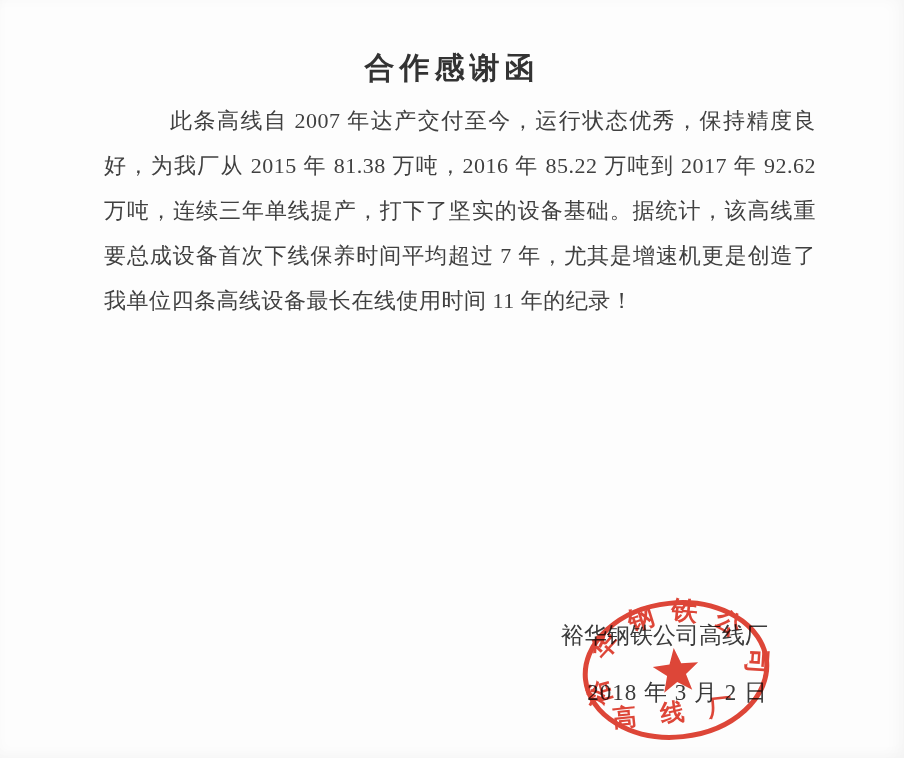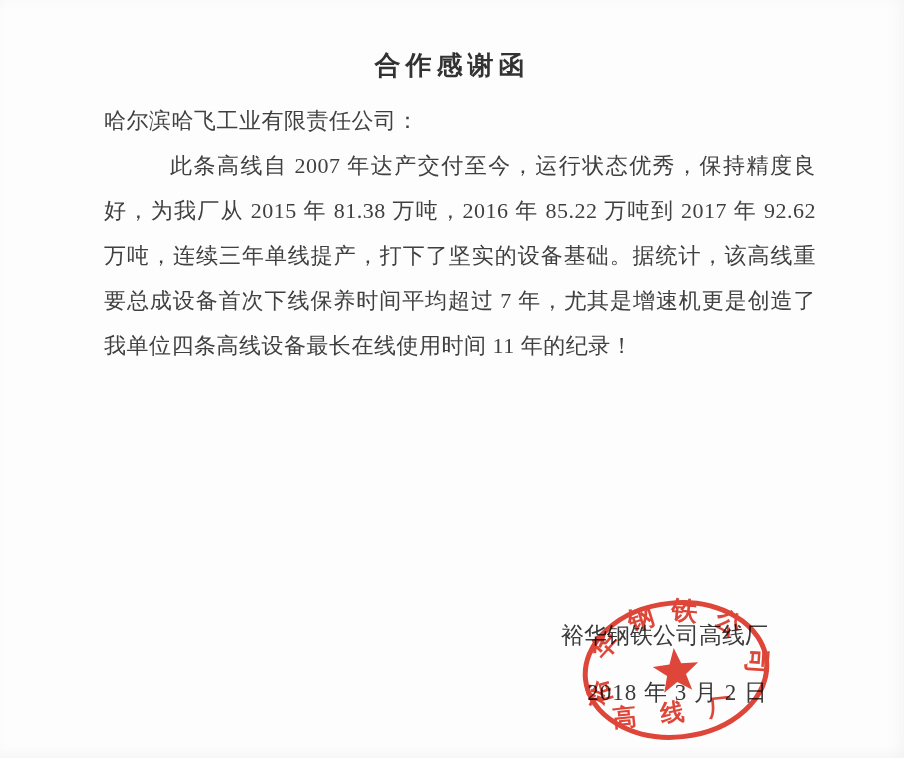--- a/index.html
+++ b/index.html
@@ -23,21 +23,21 @@
     pointer-events: none;
     box-shadow: inset -8px 0 14px rgba(0,0,0,0.025), inset 0 -6px 12px rgba(0,0,0,0.02);
   }
   .title {
     position: absolute;
     top: 48px;
     left: 0;
     width: 100%;
     margin: 0;
     text-align: center;
-    font-size: 26px;
+    font-size: 30px;
     font-weight: 700;
     letter-spacing: 5px;
     color: #333333;
   }
   .content {
     position: absolute;
     top: 98px;
     left: 104px;
     width: 712px;
     font-size: 22px;
@@ -72,21 +72,20 @@
   }
 </style>
 </head>
 <body>
 
 <div class="page">
 
   <h1 class="title">合作感谢函</h1>
 
   <div class="content">
-    <p class="salutation">哈尔滨哈飞工业有限责任公司：</p>
     <p class="indent">此条高线自 2007 年达产交付至今，运行状态优秀，保持精度良好，为我厂从 2015 年 81.38 万吨，2016 年 85.22 万吨到 2017 年 92.62 万吨，连续三年单线提产，打下了坚实的设备基础。据统计，该高线重要总成设备首次下线保养时间平均超过 7 年，尤其是增速机更是创造了我单位四条高线设备最长在线使用时间 11 年的纪录！</p>
   </div>
 
   <div class="sig-block">
     <p class="signature">裕华钢铁公司高线厂</p>
     <p class="date">2018 年 3 月 2 日</p>
   </div>
 
   <div class="stamp">
     <svg width="200" height="152" viewBox="0 0 200 152" xmlns="http://www.w3.org/2000/svg">

